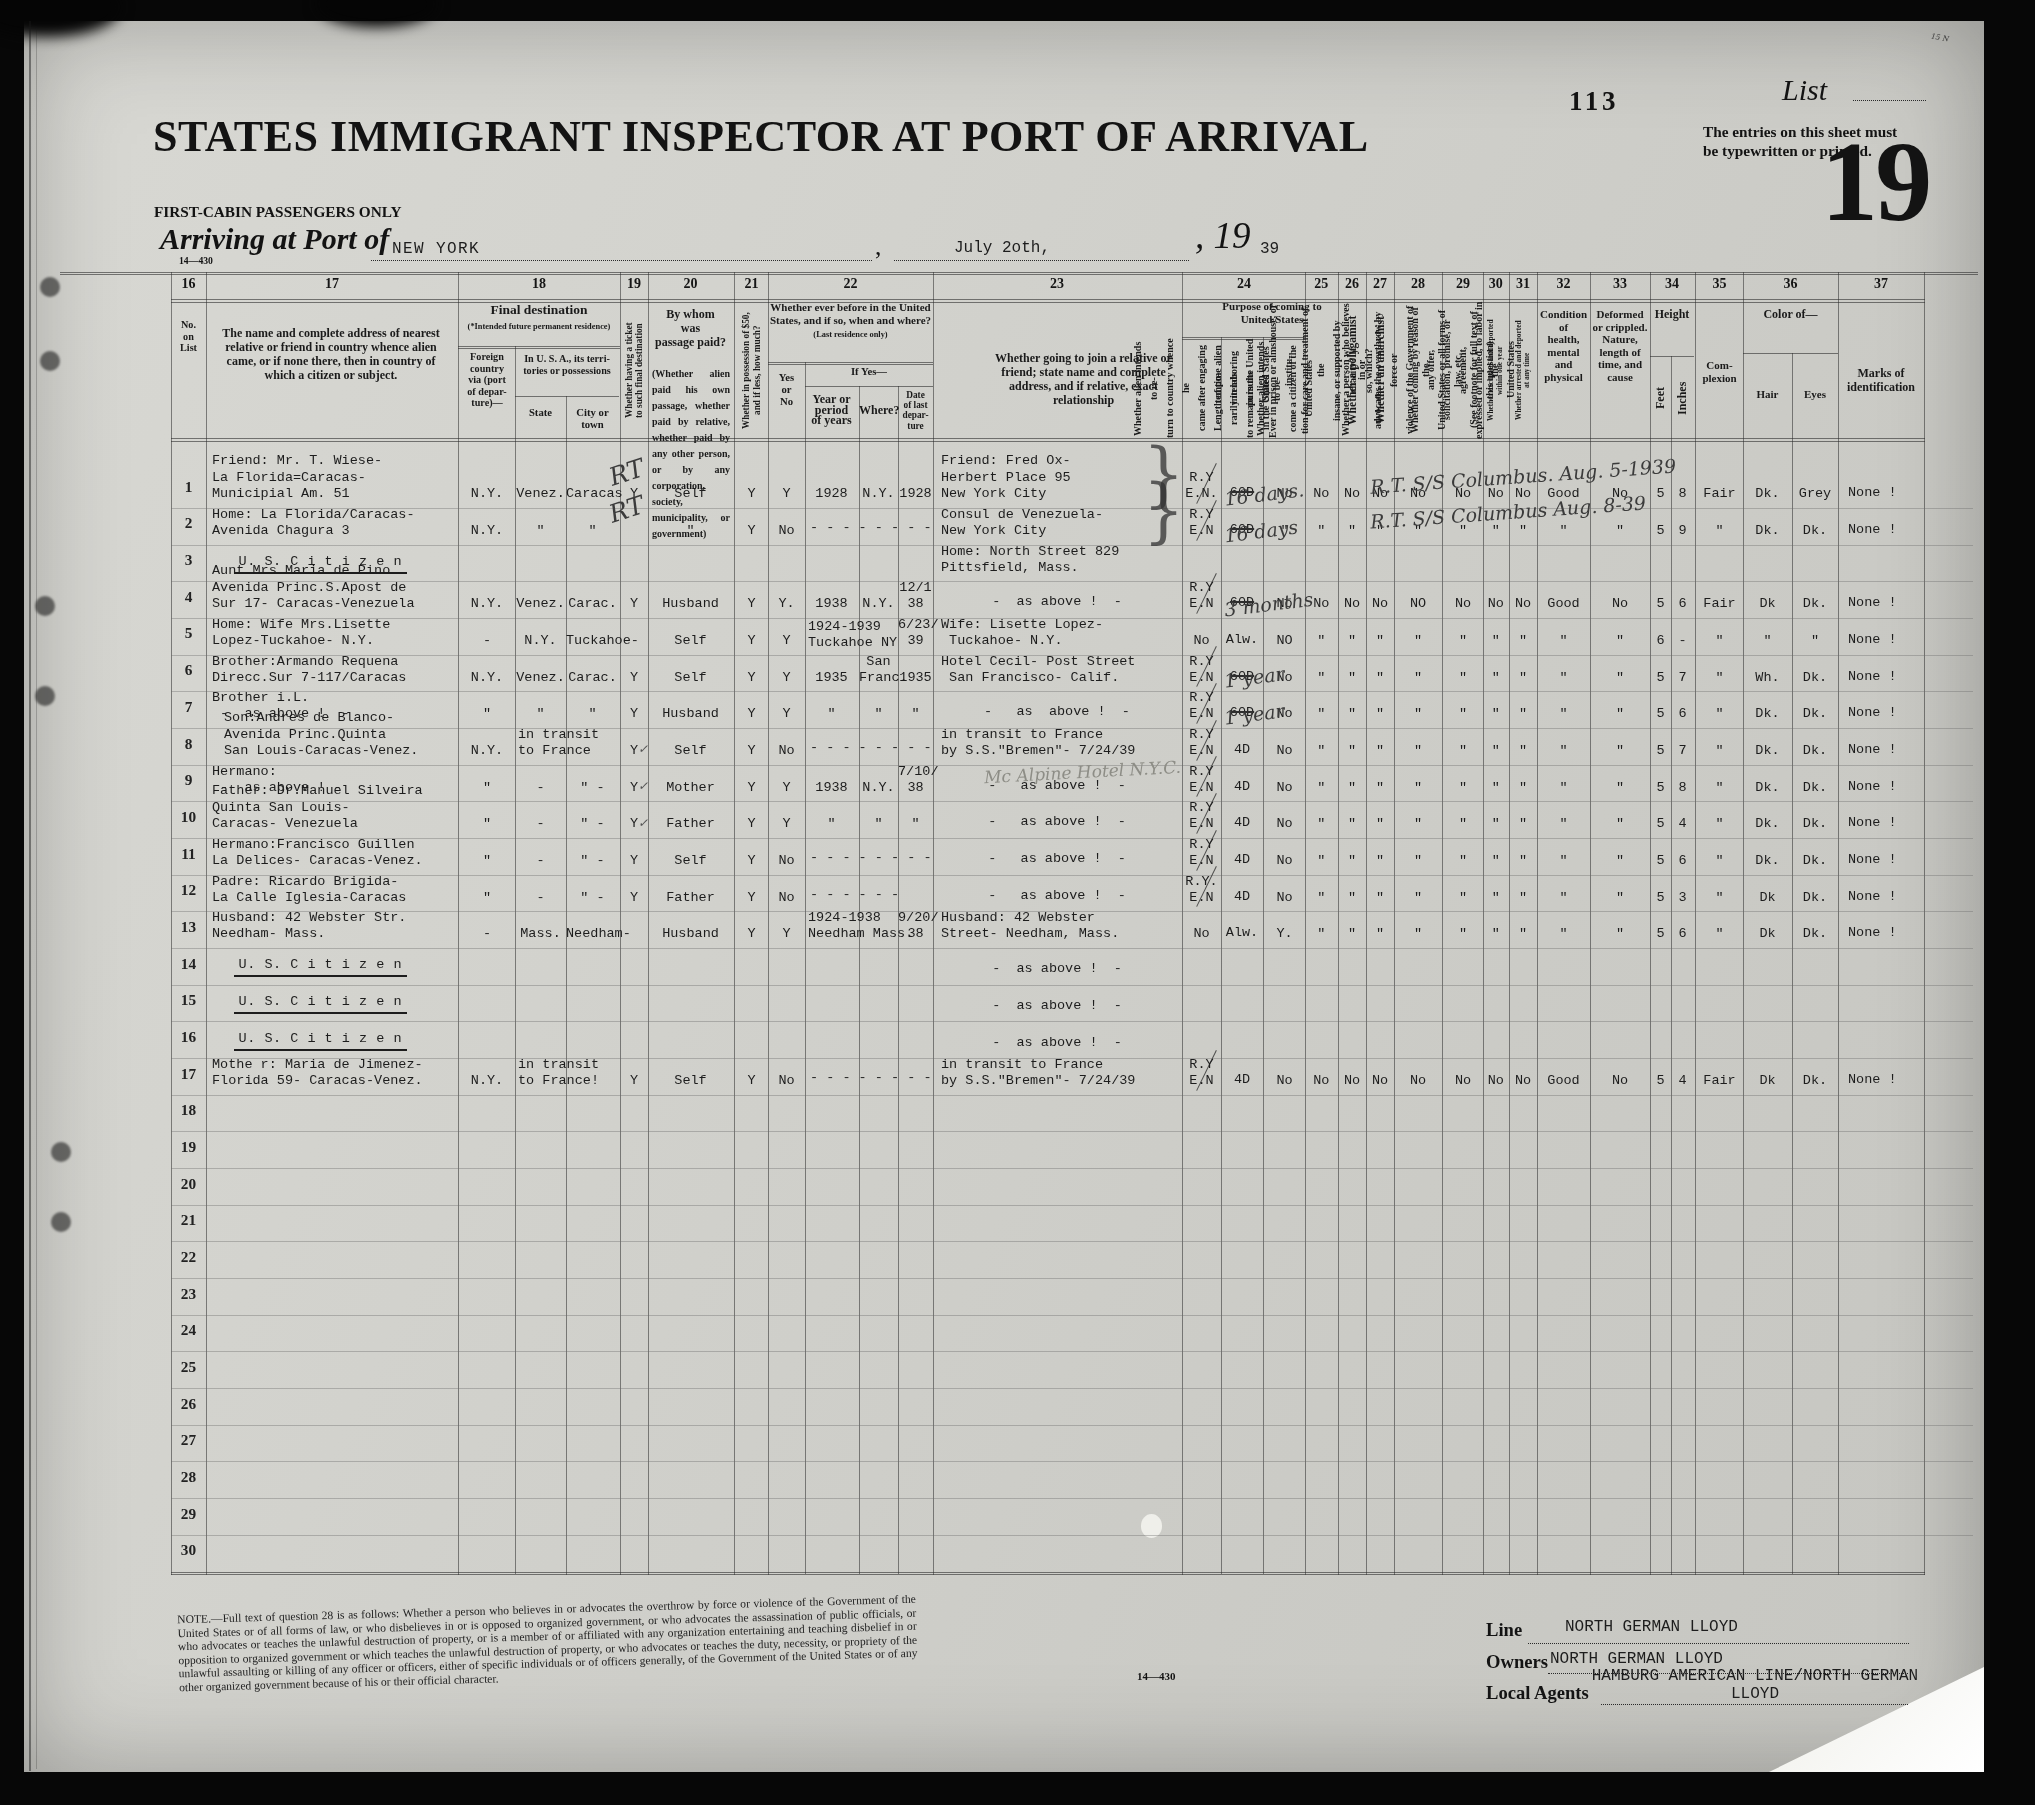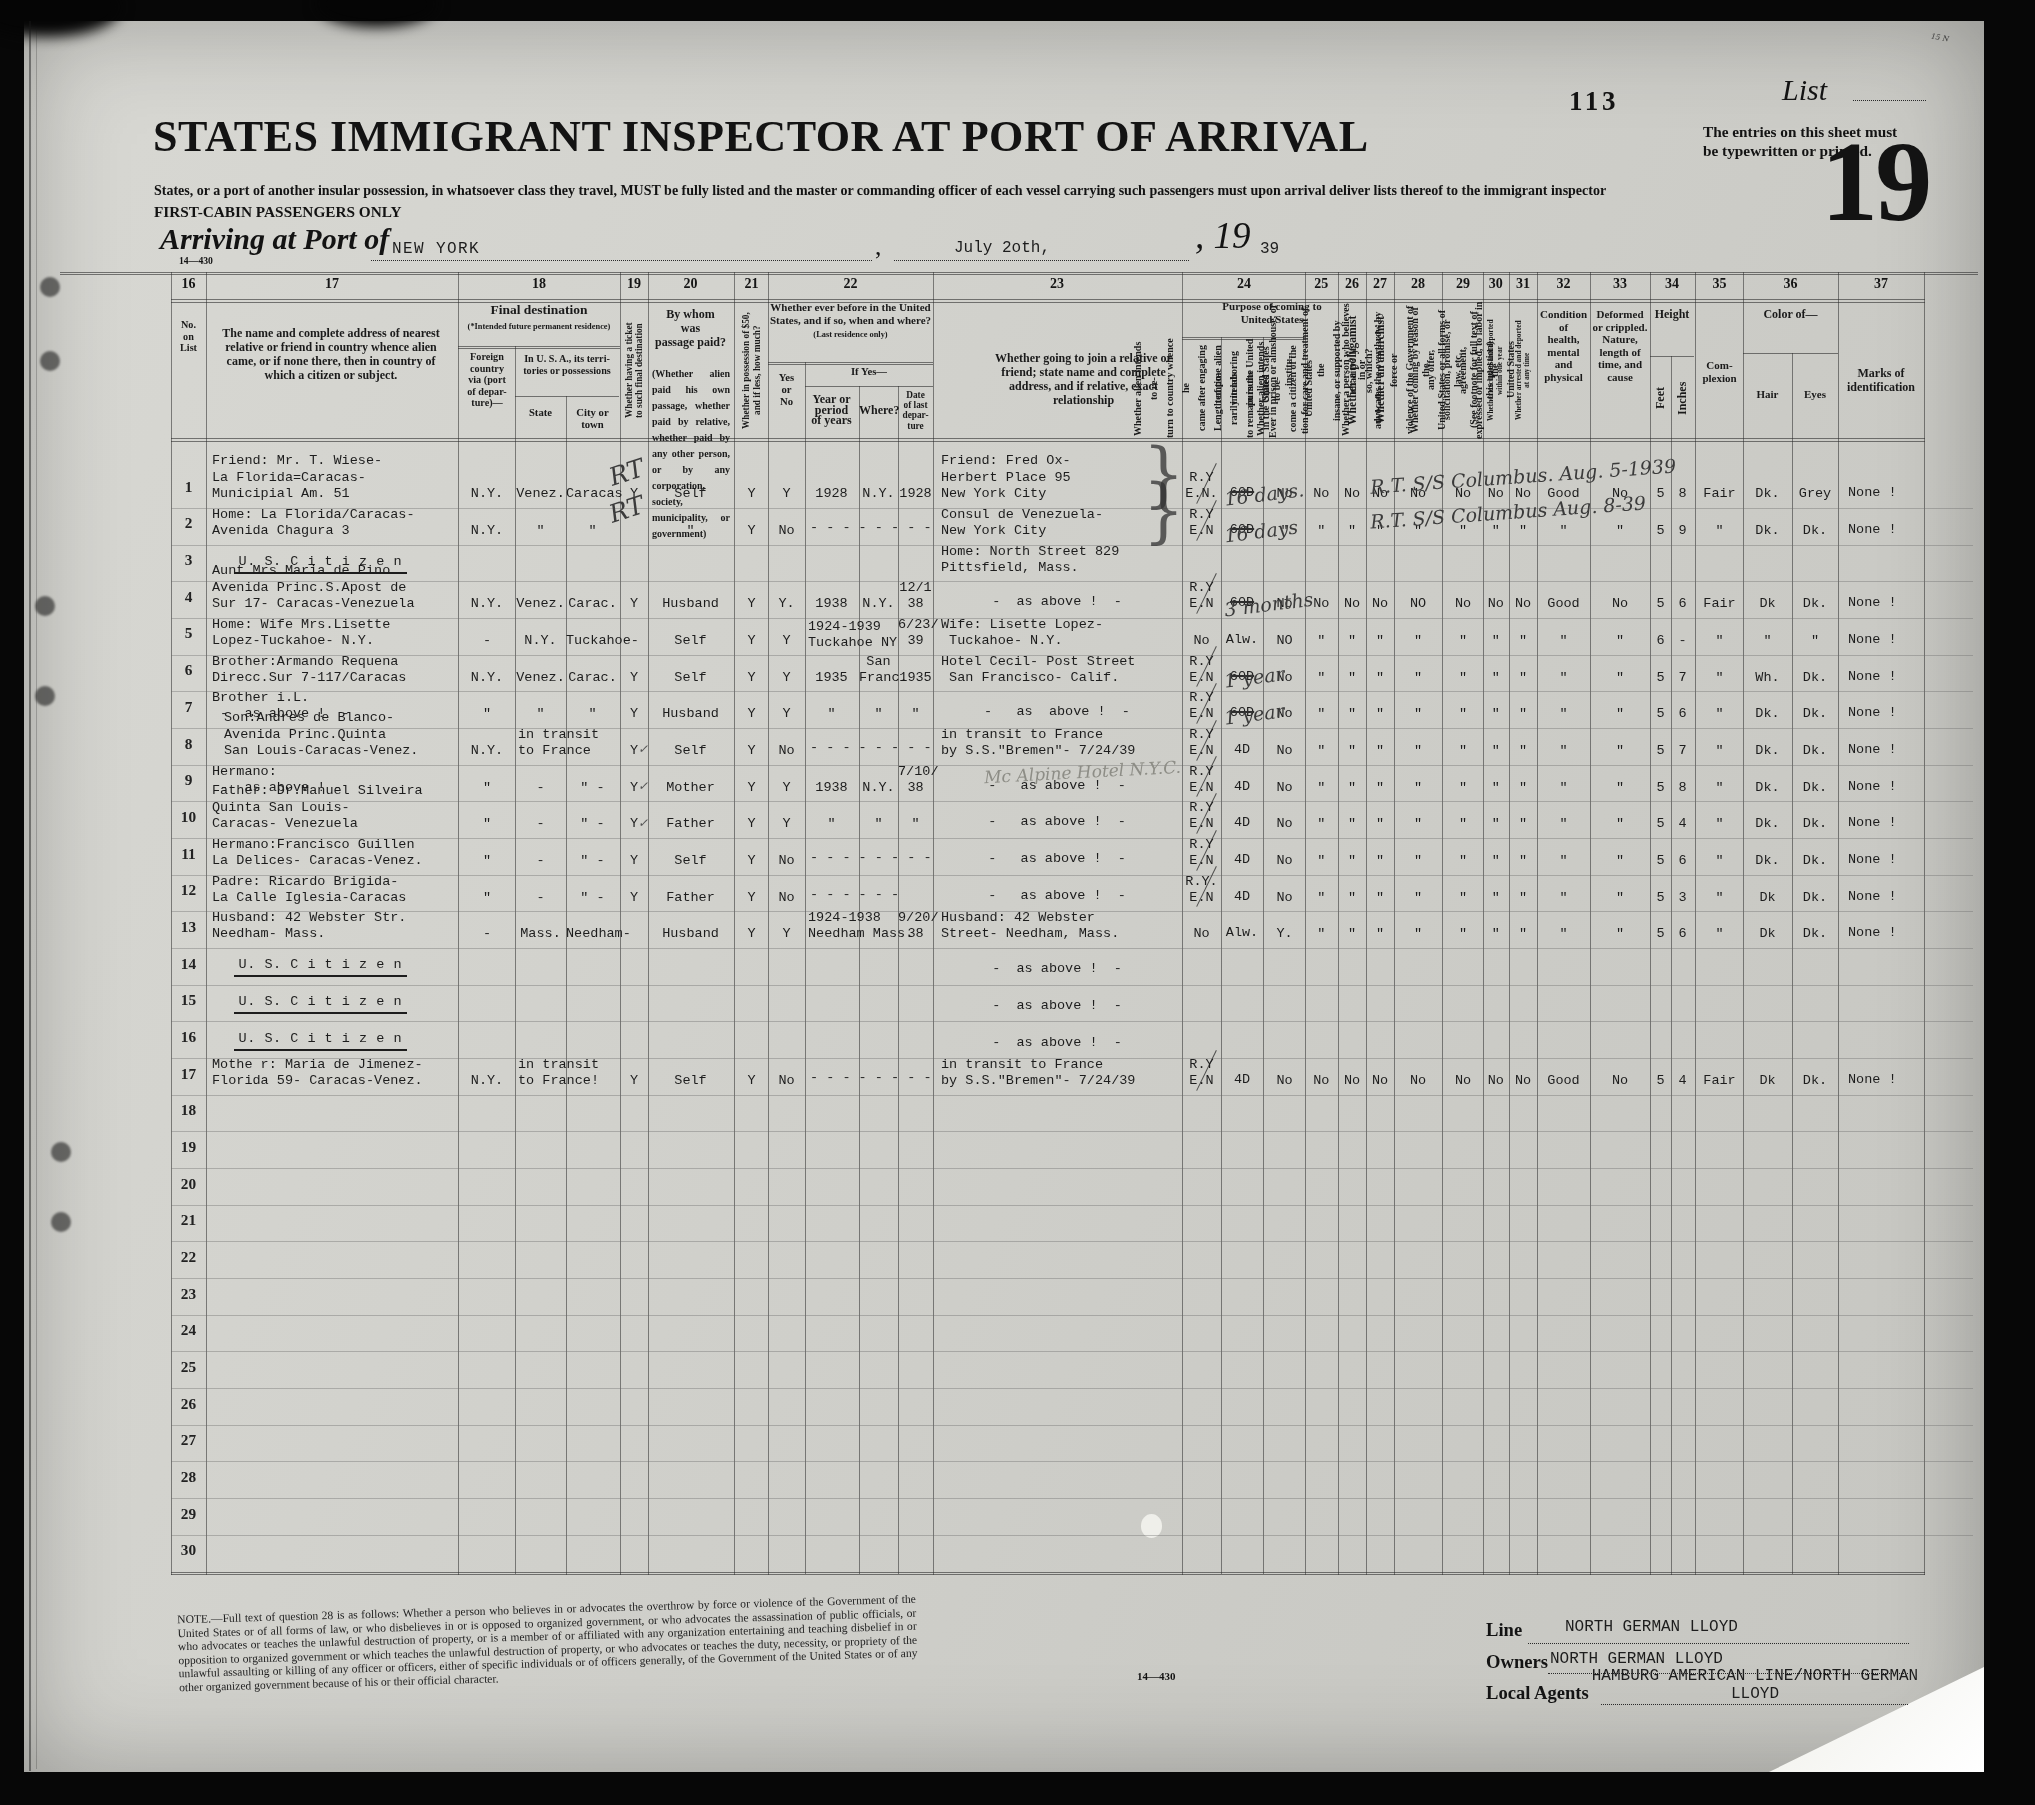--- a/index.html
+++ b/index.html
@@ -83,21 +83,20 @@
   <div class="fold"></div>
   <div class="spot"></div>
 
   <div class="prt" id="stamp">113</div>
   <div class="prt" id="listlbl">List</div>
   <div class="dots" style="left:1853px;top:100px;width:73px;"></div>
   <div class="prt" id="typnote">The entries on this sheet must
 be typewritten or printed.</div>
   <div class="prt" id="sheetnum">19</div>
   <div class="prt" id="title">STATES IMMIGRANT INSPECTOR AT PORT OF ARRIVAL</div>
-  <div class="prt" id="subtitle">States, or a port of another insular possession, in whatsoever class they travel, MUST be fully listed and the master or commanding officer of each vessel carrying such passengers must upon arrival deliver lists thereof to the immigrant inspector</div>
   <div class="prt" id="classline">FIRST-CABIN PASSENGERS ONLY</div>
   <div class="prt" id="arriving">Arriving at Port of</div>
   <div class="dots" style="left:371px;top:260px;width:501px;"></div>
   <div class="mono" id="portval">NEW YORK</div>
   <div class="prt" id="comma1">,</div>
   <div class="dots" style="left:894px;top:260px;width:295px;"></div>
   <div class="mono" id="dateval">July 2oth,</div>
   <div class="prt" id="printed19">, 19</div>
   <div class="mono" id="yearval">39</div>
   <div class="prt" id="formtop">14—430</div>

